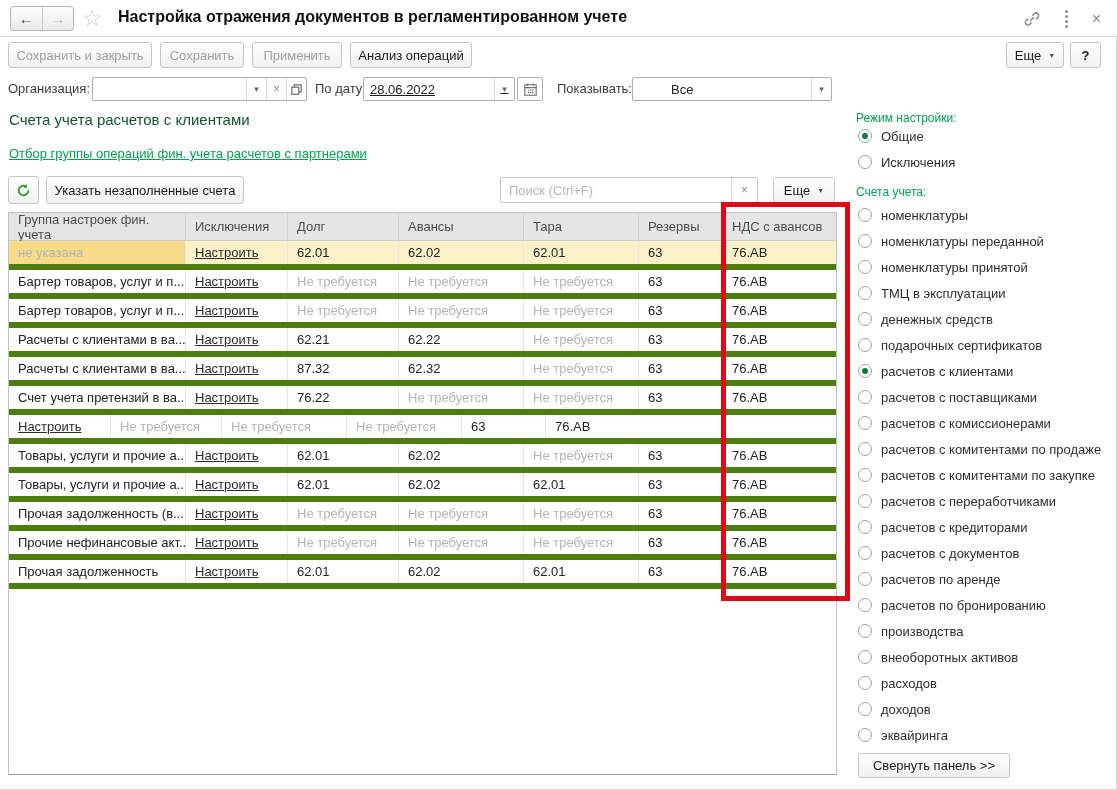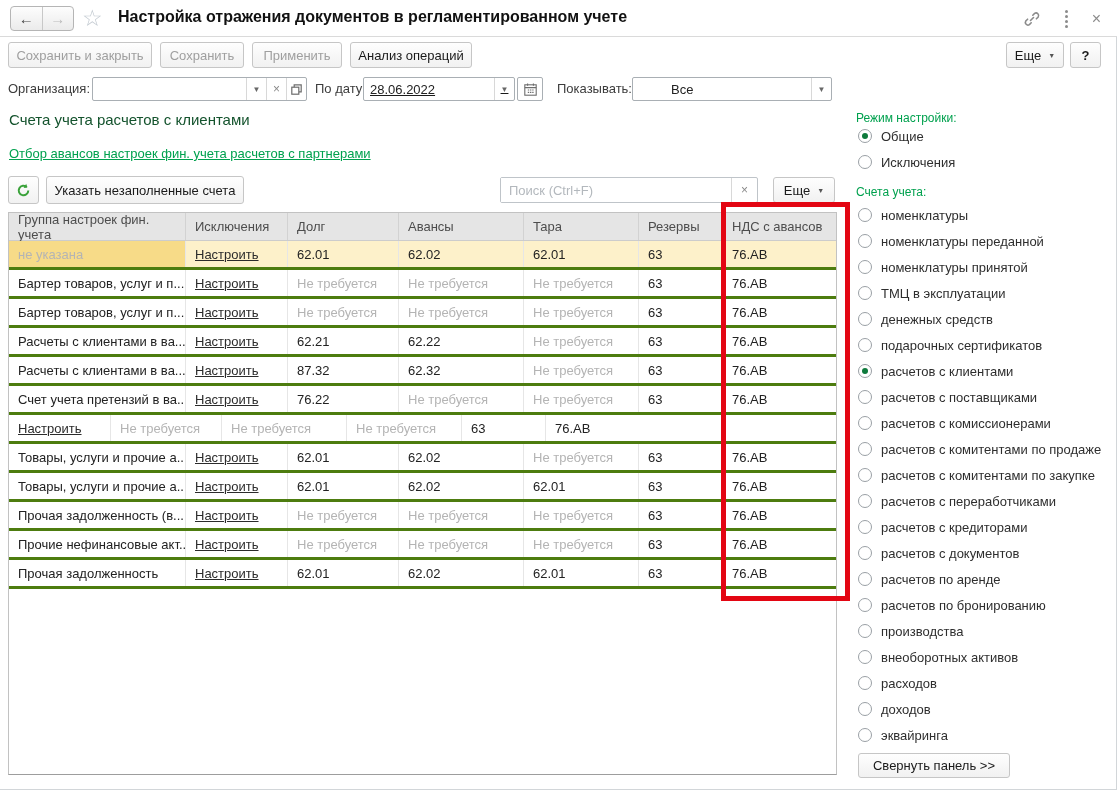--- a/index.html
+++ b/index.html
@@ -61,21 +61,21 @@
   .searchbox input { border:0; outline:none; flex:1; padding:0 8px; font-size:13px; font-family:inherit; color:#333; }
   .searchbox input::placeholder { color:#b3b8bd; }
   .searchbox .sclear { width:26px; display:flex; align-items:center; justify-content:center; border-left:1px solid #d8d8d8; color:#8a8a8a; font-size:12px; }
   .more2 { position:absolute; left:773px; top:177px; width:62px; height:26px; }
 
   
   .grid { position:absolute; left:8px; top:212px; width:829px; height:563px;
           border:1px solid #c2c2c2; border-bottom:1px solid #9d9d9d; background:#fff; overflow:hidden; }
   .thead { display:flex; height:28px; background:#e5e5e5; border-bottom:1px solid #cccccc; }
   .th { display:flex; align-items:center; padding-left:9px; font-size:13px; color:#4d4d4d; border-right:1px solid #d2d2d2; }
-  .tr { display:flex; height:29px; border-bottom:3px solid #4d7c0f; background:#fff; }
+  .tr { display:flex; height:29px; border-bottom:6px solid #4d7c0f; background:#fff; }
   .td { display:flex; align-items:center; padding-left:9px; font-size:13px; color:#222; border-right:1px solid #e6e6e6; overflow:hidden; white-space:nowrap; }
   .c0{width:177px;} .c1{width:102px;} .c2{width:111px;} .c3{width:125px;} .c4{width:115px;} .c5{width:84px;} .c6{width:113px; border-right:none;}
   .muted { color:#b4b4b4; }
   .cfg { color:#2b2b2b; text-decoration:underline; cursor:pointer; }
   .tr.hl .td { background:#fdf1ca; }
   .tr.hl .td.c0 { background:#f7db88; }
 
   
   .redrect { position:absolute; left:721px; top:202px; width:129px; height:399px;
              border:5px solid #e30613; pointer-events:none; z-index:5; }
@@ -162,21 +162,21 @@
       </svg>
     </div>
     <span class="flabel lab-show">Показывать:</span>
     <div class="field f-show">
       <span class="ftext">Все</span>
       <span class="fbtn">▼</span>
     </div>
   </div>
 
   <div class="sec-heading">Счета учета расчетов с клиентами</div>
-  <a class="sec-link">Отбор авансов настроек фин. учета расчетов с партнерами</a>
+  <a class="sec-link">Отбор группы операций фин. учета расчетов с партнерами</a>
 
   <div class="refresh-btn">
     <svg width="15" height="15" viewBox="0 0 15 15" fill="none">
       <path d="M12.3 7.5 a4.8 4.8 0 1 1 -1.5 -3.5" stroke="#3aa23a" stroke-width="2"></path>
       <path d="M10.2 0.8 L11.3 4.4 L7.6 4.9 Z" fill="#3aa23a"></path>
     </svg>
   </div>
   <div class="btn fill-btn">Указать незаполненные счета</div>
   <div class="searchbox">
     <input placeholder="Поиск (Ctrl+F)" style="">

